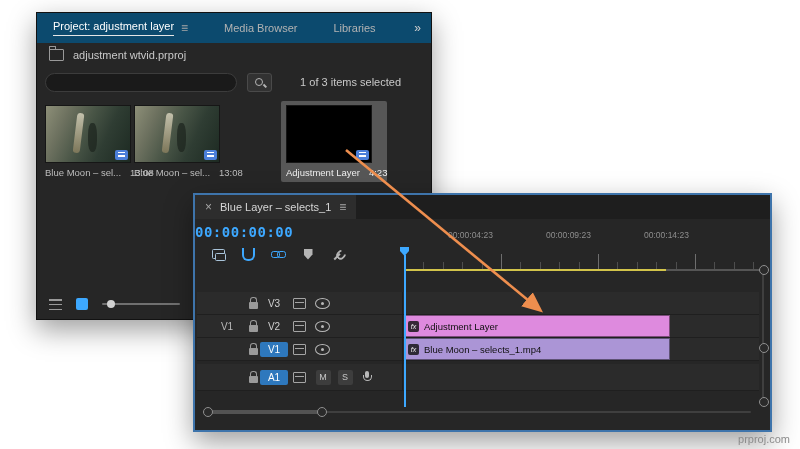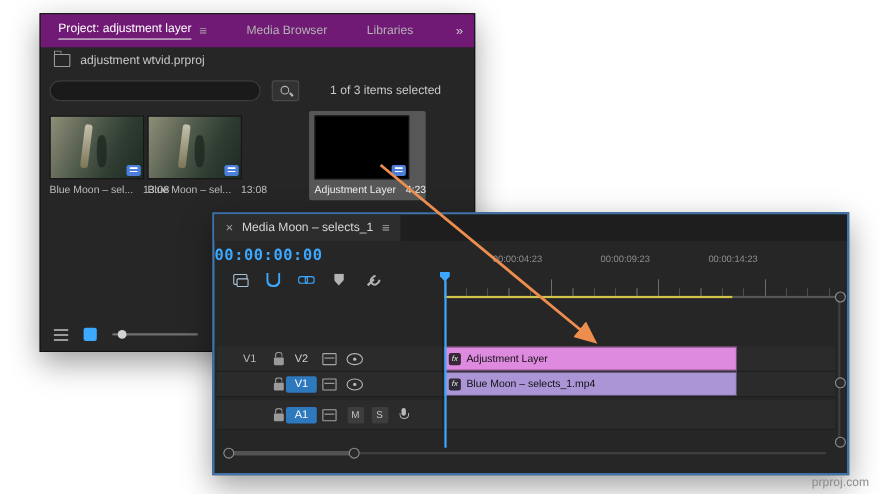--- a/index.html
+++ b/index.html
@@ -2,21 +2,21 @@
 <html style="--accent-blue: #3da8ff; --track-target-blue: #2e78bd; --timeline-border-blue: #3e74ab; --clip-pink: #de8ade; --clip-purple: #ab95d6; --arrow-orange: #ee8e4e; --work-area-yellow: #d2c44a;"><head>
 <meta charset="utf-8">
 <style>
   html,body{margin:0;padding:0}
   body{width:800px;height:449px;position:relative;background:#ffffff;overflow:hidden;
        font-family:"Liberation Sans","DejaVu Sans",sans-serif;color:#c8c8c8}
   .panel{position:absolute;background:#262626;box-shadow:0 10px 26px rgba(0,0,0,.38)}
 
   
   .project{left:36px;top:12px;width:394px;height:306px;border:1px solid #121212;z-index:1}
-  .p-tabs{position:absolute;left:0;top:0;right:0;height:30px;background:#701a75;display:flex;
+  .p-tabs{position:absolute;left:0;top:0;right:0;height:30px;background:#0c4a6e;display:flex;
           align-items:center;padding-left:16px;font-size:11px;color:#b3b3b3}
   .ptab{display:flex;align-items:center;gap:7px;margin-right:36px;white-space:nowrap;cursor:default}
   .ptab-active-label{color:#fff;border-bottom:1.5px solid #e6e6e6;padding-bottom:3px}
   .menu-glyph{color:#a8a8a8;font-size:12px;line-height:1}
   .ptab-overflow{position:absolute;right:10px;margin:0;color:#cfcfcf;font-size:12px}
   .p-bread{position:absolute;left:12px;top:36px;display:flex;align-items:center;gap:9px;
            font-size:11px;color:#c9c9c9}
   .i-bin{width:13px;height:10px;border:1.2px solid #9a9a9a;border-radius:1px;position:relative;display:inline-block}
   .i-bin::before{content:"";position:absolute;left:-1.2px;top:-3.6px;width:5px;height:2.4px;
                  border:1.2px solid #9a9a9a;border-bottom:none;border-radius:1px 1px 0 0}
@@ -192,21 +192,21 @@
     <span class="slider-track">
       <span class="slider-knob"></span>
     </span>
   </footer>
 </section>
 
 <section class="panel timeline">
   <header class="t-header">
     <div class="t-tab">
       <span class="t-close">×</span>
-      <span>Media Moon – selects_1</span>
+      <span>Blue Layer – selects_1</span>
       <span class="menu-glyph">≡</span>
     </div>
   </header>
 
   <div class="t-timecode">00:00:00:00</div>
 
   <span class="rlabel" style="left:253px">00:00:04:23</span>
   <span class="rlabel" style="left:351px">00:00:09:23</span>
   <span class="rlabel" style="left:449px">00:00:14:23</span>
 
@@ -225,20 +225,34 @@
       </span>
     <span class="ticon">
         <i class="i-wrench"></i>
       </span>
   </div>
 
   <div class="t-ticks"></div>
   <div class="workbar yellow"></div>
   <div class="workbar gray"></div>
 
+  <div class="trow" style="top:97px;height:22px">
+    <span class="tcell c-lock">
+        <i class="i-lock"></i>
+      </span>
+    <span class="tcell c-name">
+      <span class="tname">V3</span>
+    </span>
+    <span class="tcell c-sync">
+        <i class="i-sync"></i>
+      </span>
+    <span class="tcell c-eye">
+        <i class="i-eye"></i>
+      </span>
+  </div>
 
   <div class="trow" style="top:120px;height:22px">
     <span class="tcell c-src">V1</span>
     <span class="tcell c-lock">
         <i class="i-lock"></i>
       </span>
     <span class="tcell c-name">
       <span class="tname">V2</span>
     </span>
     <span class="tcell c-sync">

